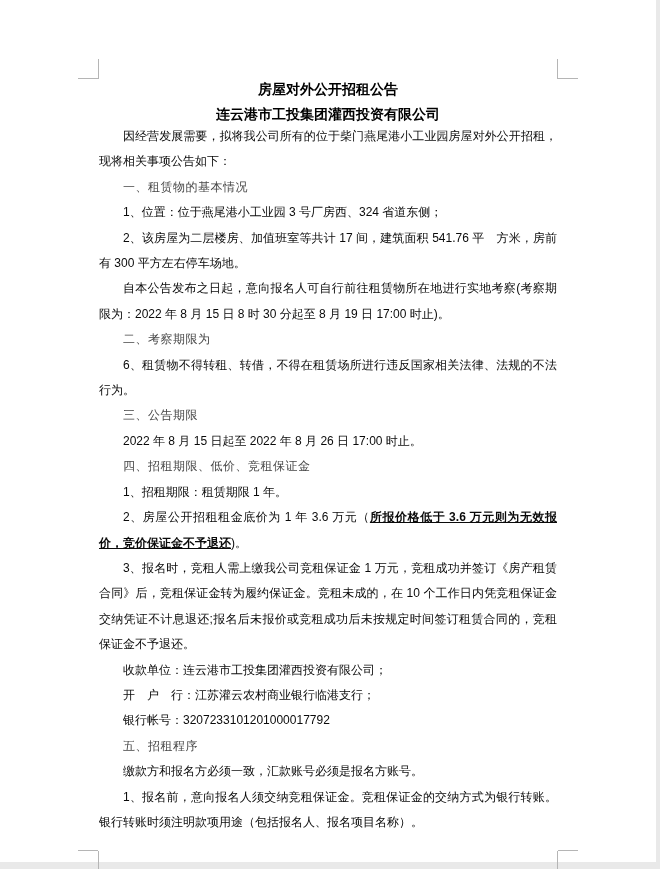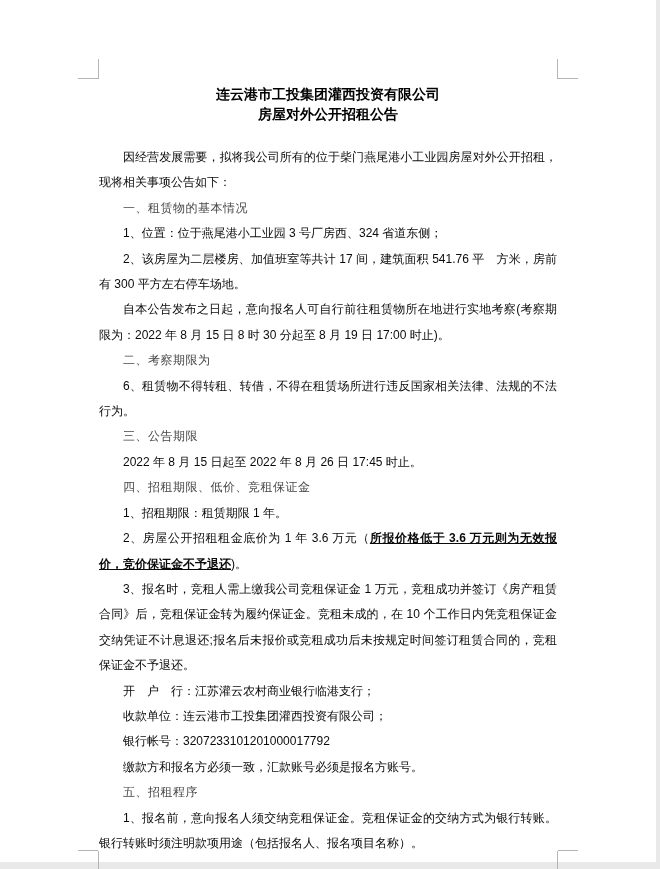--- a/index.html
+++ b/index.html
@@ -31,21 +31,21 @@
     font-size: 14px;
     line-height: 20px;
     color: #000;
     text-indent: 0;
   }
   .title-line.first { padding-top: 5px; }
   .para {
     margin: 0;
     text-indent: 24px;
   }
-  .para.intro { margin-top: 21px; }
+  .para.intro { }
   .heading {
     font-weight: normal;
     color: #474747;
     letter-spacing: 0.5px;
   }
   .u { }
   .bu { font-weight: bold; text-decoration: underline; }
 </style>
 </head>
 <body>
@@ -55,42 +55,42 @@
   <div class="mark mark-v" style="left:98px;  top:59px;"></div>
   <div class="mark mark-h" style="left:78px;  top:78px;"></div>
   <div class="mark mark-v" style="left:557px; top:59px;"></div>
   <div class="mark mark-h" style="left:558px; top:78px;"></div>
   <div class="mark mark-v" style="left:98px;  top:851px;"></div>
   <div class="mark mark-h" style="left:78px;  top:850px;"></div>
   <div class="mark mark-v" style="left:557px; top:851px;"></div>
   <div class="mark mark-h" style="left:558px; top:850px;"></div>
 
   <div class="content">
+    <div class="title-line">房屋对外公开招租公告</div>
     <div class="title-line first">连云港市工投集团灌西投资有限公司</div>
-    <div class="title-line">房屋对外公开招租公告</div>
 
     <p class="para intro">因经营发展需要，拟将我公司所有的位于柴门燕尾港小工业园房屋对外公开招租，现将相关事项公告如下：</p>
 
     <p class="para heading">一、租赁物的基本情况</p>
     <p class="para">1、位置：位于燕尾港小工业园 3 号厂房西、324 省道东侧；</p>
     <p class="para">2、该房屋为二层楼房、加值班室等共计 17 间，建筑面积 541.76 平　方米，房前有 300 平方左右停车场地。</p>
     <p class="para">自本公告发布之日起，意向报名人可自行前往租赁物所在地进行实地考察(考察期限为：2022 年 8 月 15 日 8 时 30 分起至 8 月 19 日 17:00 时止)。</p>
 
     <p class="para heading">二、考察期限为</p>
     <p class="para">6、租赁物不得转租、转借，不得在租赁场所进行违反国家相关法律、法规的不法行为。</p>
 
     <p class="para heading">三、公告期限</p>
-    <p class="para"><span>2022 年 8 月 15 日</span><span class="u">起至</span><span> 2022 年 8 月 26 日 17:45 时止。</span></p>
+    <p class="para"><span>2022 年 8 月 15 日</span><span class="u">起至</span><span> 2022 年 8 月 26 日 17:00 时止。</span></p>
 
     <p class="para heading">四、招租期限、低价、竞租保证金</p>
     <p class="para">1、招租期限：租赁期限 1 年。</p>
     <p class="para"><span>2、房屋公开招租租金底价为 1 年 3.6 万元（</span><span class="bu">所报价格低于 3.6 万元则为无效报价，竞价保证金不予退还</span><span>)。</span></p>
     <p class="para"><span>3、报名时，竞租人需上缴我公司竞租保证金 1 万元，竞租成功并签订《房产租赁合同》后，竞租保证金转为履约保证金。竞租未成的，在 10 个工作日内凭竞租保证金交纳凭证不计息退还;</span><span class="u">报名后未报价或竞租成功后未按规定时间签订租赁合同的，竞租保证金不予退还。</span></p>
+    <p class="para">收款单位：连云港市工投集团灌西投资有限公司；</p>
     <p class="para">开　户　行：江苏灌云农村商业银行临港支行；</p>
-    <p class="para">收款单位：连云港市工投集团灌西投资有限公司；</p>
     <p class="para">银行帐号：3207233101201000017792</p>
+    <p class="para heading">五、招租程序</p>
+
     <p class="para">缴款方和报名方必须一致，汇款账号必须是报名方账号。</p>
-
-    <p class="para heading">五、招租程序</p>
     <p class="para">1、报名前，意向报名人须交纳竞租保证金。竞租保证金的交纳方式为银行转账。银行转账时须注明款项用途（包括报名人、报名项目名称）。</p>
 
   </div>
 </div>
 
 </body></html>

